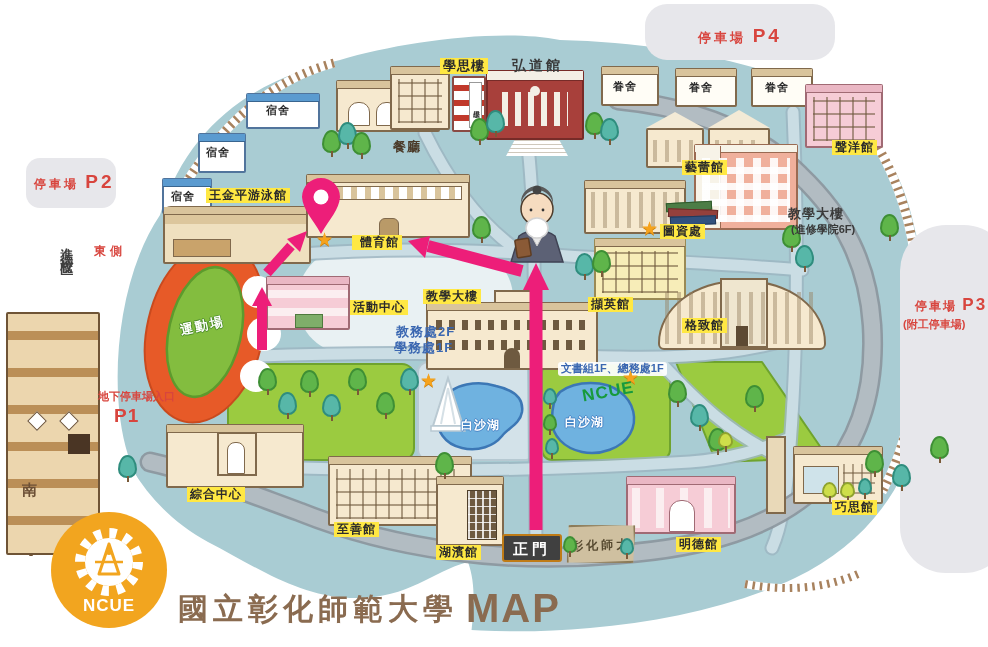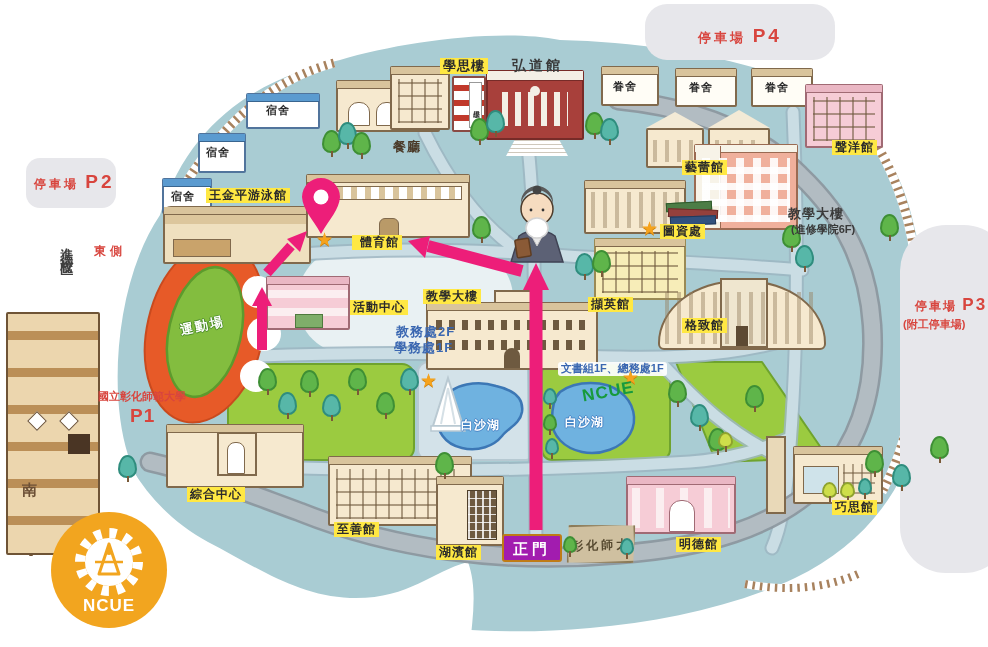--- a/index.html
+++ b/index.html
@@ -60,21 +60,21 @@
   #bigtitle{position:absolute;left:178px;top:586px;z-index:4;color:var(--title-brown);
         font-size:30px;font-weight:700;letter-spacing:5px;white-space:nowrap;}
   #bigtitle .mapw{font-size:40px;letter-spacing:2px;font-weight:800;vertical-align:-3px;margin-left:8px;}
   
   .tree{position:absolute;width:15px;height:19px;background:#5fb54a;border:2px solid #3e8f35;
         border-radius:50% 50% 46% 46%/62% 62% 38% 38%;z-index:3;}
   .tree::after{content:"";position:absolute;left:50%;bottom:-6px;width:2px;height:6px;background:#7a5a38;transform:translateX(-50%);}
   .t2{background:#57b7a8;border-color:#2f8d7e;}
   .bush{width:11px;height:12px;background:#cede4a;border-color:#8fa32e;}
   .small{width:10px;height:13px;}
-  .gate-sign{position:absolute;left:502px;top:534px;width:60px;height:28px;background:#a21caf;
+  .gate-sign{position:absolute;left:502px;top:534px;width:60px;height:28px;background:#404040;
         border:2px solid #bf7b16;border-radius:3px;z-index:7;color:#fff;font-weight:800;font-size:15px;
         letter-spacing:4px;text-align:center;line-height:25px;box-sizing:border-box;}
   .stone{position:absolute;left:566px;top:524px;width:70px;height:40px;background:#cfc0a0;
         border:2px solid #8a7a58;z-index:2;transform:rotate(-2deg);color:#56492f;font-weight:700;
         font-size:12px;letter-spacing:3px;text-align:center;line-height:38px;box-sizing:border-box;
         clip-path:polygon(5% 0,100% 7%,95% 100%,0 93%);}
 </style>
 </head>
 <body>
 
@@ -386,32 +386,35 @@
   </div>
   <div class="lbl redtx" style="left:698px;top:24px;letter-spacing:3px;font-size:13px;">
     <span>停車場</span>
     <span class="pcode">P4</span>
   </div>
   <div class="lbl redtx" style="left:915px;top:294px;letter-spacing:2px;font-size:12px;">
     <span>停車場</span>
     <span class="pcode" style="font-size:17px;">P3</span>
   </div>
   <div class="lbl redtx" style="left:903px;top:318px;font-size:11px;letter-spacing:0;">(附工停車場)</div>
-  <div class="lbl redtx" style="left:98px;top:390px;font-size:11px;letter-spacing:0;">國立彰化師範大學</div>
-  <div class="lbl redtx pcode" style="left:114px;top:404px;margin-left:16px;">P1</div>
+  <div class="lbl redtx" style="left:98px;top:390px;font-size:11px;letter-spacing:0;">地下停車場入口</div>
+  <div class="lbl redtx pcode" style="left:114px;top:404px;">P1</div>
 
   <div class="lbl redtx" style="left:94px;top:222px;letter-spacing:4px;margin-top:22px;">東側</div>
   <div class="lbl vert" style="left:58px;top:238px;height:90px;color:#3f3f3f;font-size:13px;letter-spacing:5px;">進德校區</div>
   <div class="lbl" style="left:22px;top:481px;color:#6b4f35;font-size:15px;">南</div>
 
   <div id="logo">
     <svg width="116" height="116" viewBox="0 0 116 116">
       <circle cx="58" cy="50" r="29" fill="none" stroke="#fff" stroke-width="10" stroke-dasharray="7.2 8"></circle>
       <circle cx="58" cy="50" r="23" fill="#fff"></circle>
       <circle cx="58" cy="50" r="23" fill="none" stroke="#fff" stroke-width="2"></circle>
       <path d="M 58,32 L 48,62 L 68,62 Z" fill="none" stroke="#f2a51f" stroke-width="3" stroke-linejoin="round"></path>
       <line x1="44" y1="50" x2="72" y2="50" stroke="#f2a51f" stroke-width="2.5"></line>
       <circle cx="58" cy="40" r="3" fill="#f2a51f"></circle>
     </svg>
     <div class="ltx">NCUE</div>
   </div>
+  <div id="bigtitle">
+    <span>國立彰化師範大學</span><span class="mapw">MAP</span>
+  </div>
 
 </div>
 
 </body></html>

